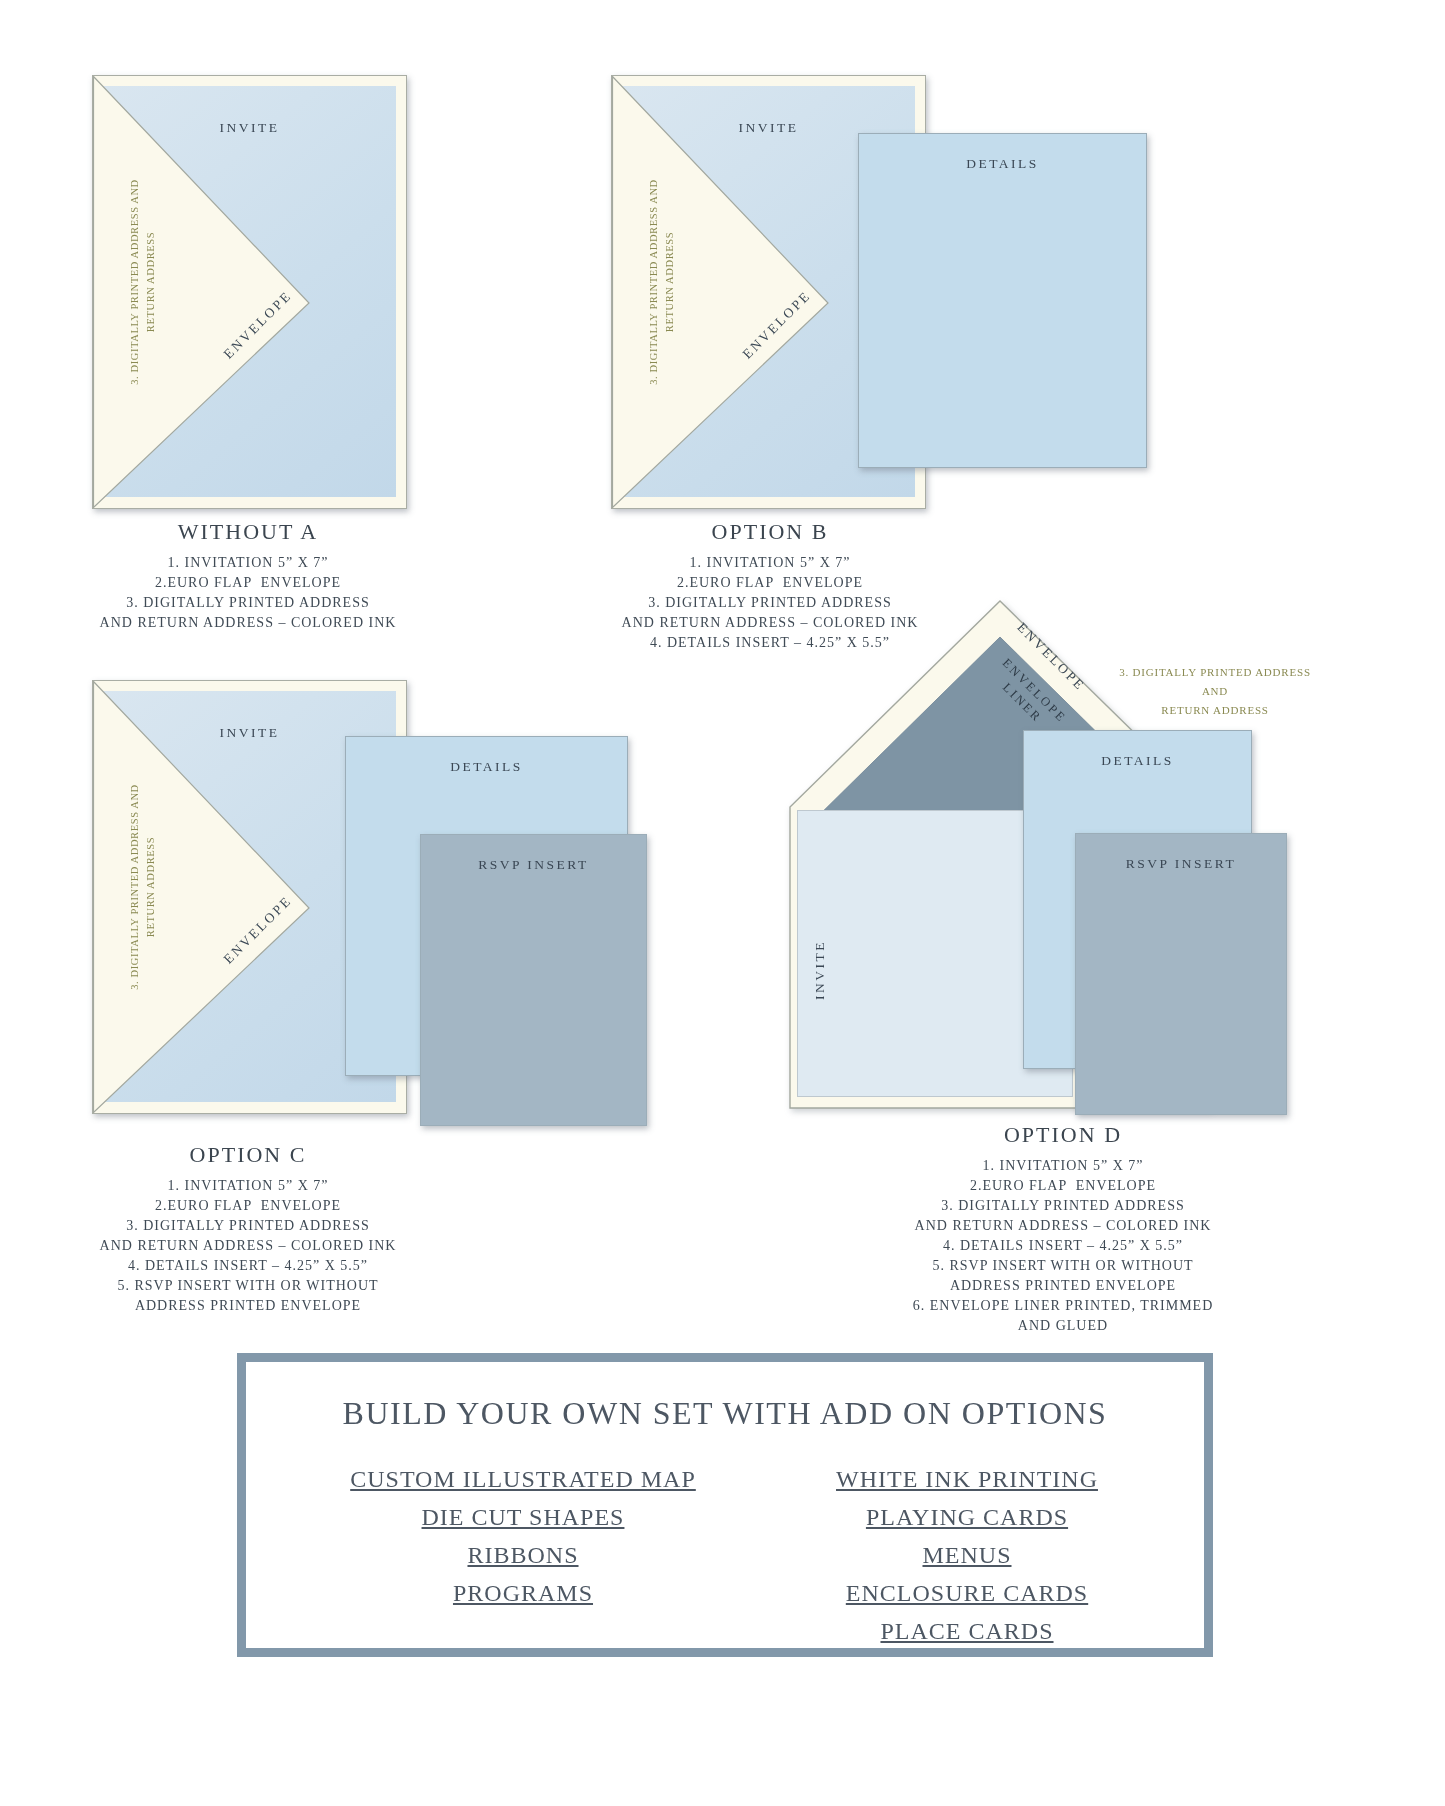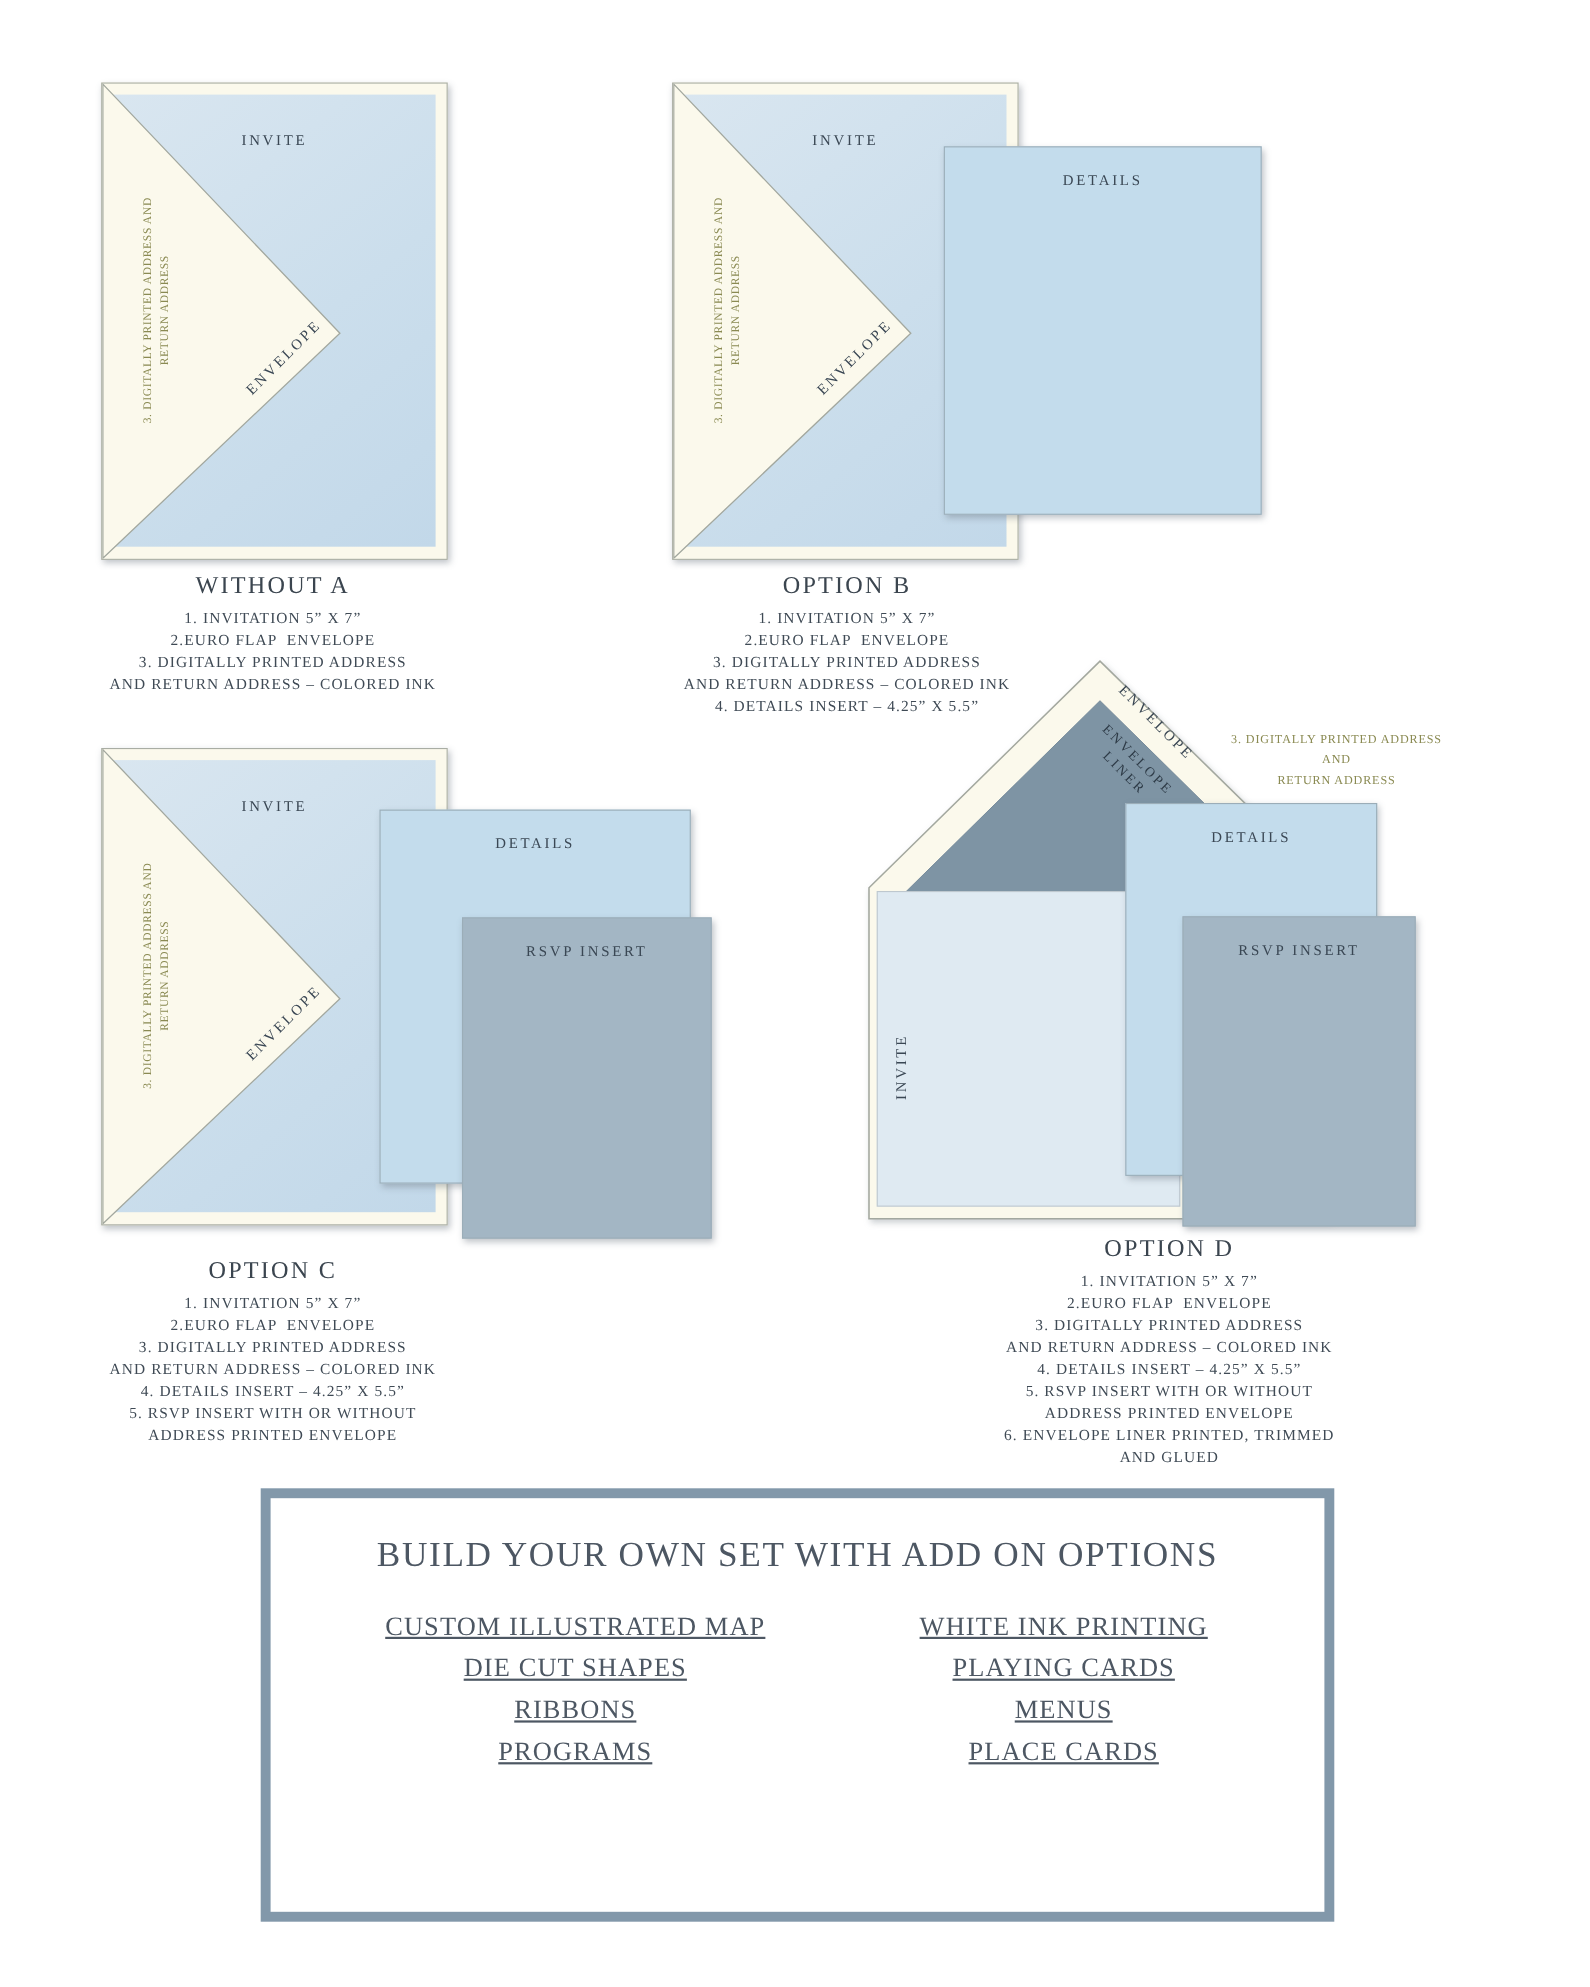--- a/index.html
+++ b/index.html
@@ -41,21 +41,21 @@
   .d-note{position:absolute;left:316px;top:64px;width:220px;text-align:center;
        font-size:11px;letter-spacing:.8px;line-height:19px;color:#8a8a52;}
 
   
   .caption{position:absolute;width:356px;text-align:center;color:#3f4a55;}
   .cap-title{font-size:22px;letter-spacing:2px;color:#3b454f;line-height:26px;}
   .cap-lines{margin-top:8px;}
   .cap-line{font-size:14px;letter-spacing:1px;line-height:20px;white-space:pre-wrap;}
 
   
-  .build-box{position:absolute;left:237px;top:1353px;width:976px;height:394px;
+  .build-box{position:absolute;left:237px;top:1353px;width:976px;height:304px;
        border:9px solid #8298aa;background:#ffffff;box-sizing:border-box;}
   .build-title{margin-top:33px;text-align:center;font-size:32px;letter-spacing:1.5px;color:#4d5763;}
   .build-col{position:absolute;top:98px;width:440px;text-align:center;}
   .build-col-left{left:57px;}
   .build-col-right{left:501px;}
   .build-item{font-size:24px;letter-spacing:1px;line-height:38px;color:#4d5763;text-decoration:underline;}
 </style>
 </head>
 <body>
 
@@ -189,17 +189,18 @@
     <div class="build-col build-col-left">
       <div class="build-item">CUSTOM ILLUSTRATED MAP</div>
       <div class="build-item">DIE CUT SHAPES</div>
       <div class="build-item">RIBBONS</div>
       <div class="build-item">PROGRAMS</div>
     </div>
     <div class="build-col build-col-right">
       <div class="build-item">WHITE INK PRINTING</div>
       <div class="build-item">PLAYING CARDS</div>
       <div class="build-item">MENUS</div>
+      <div class="build-item">ENCLOSURE CARDS</div>
       <div class="build-item">PLACE CARDS</div>
     </div>
   </div>
 
 </div>
 
 </body></html>

